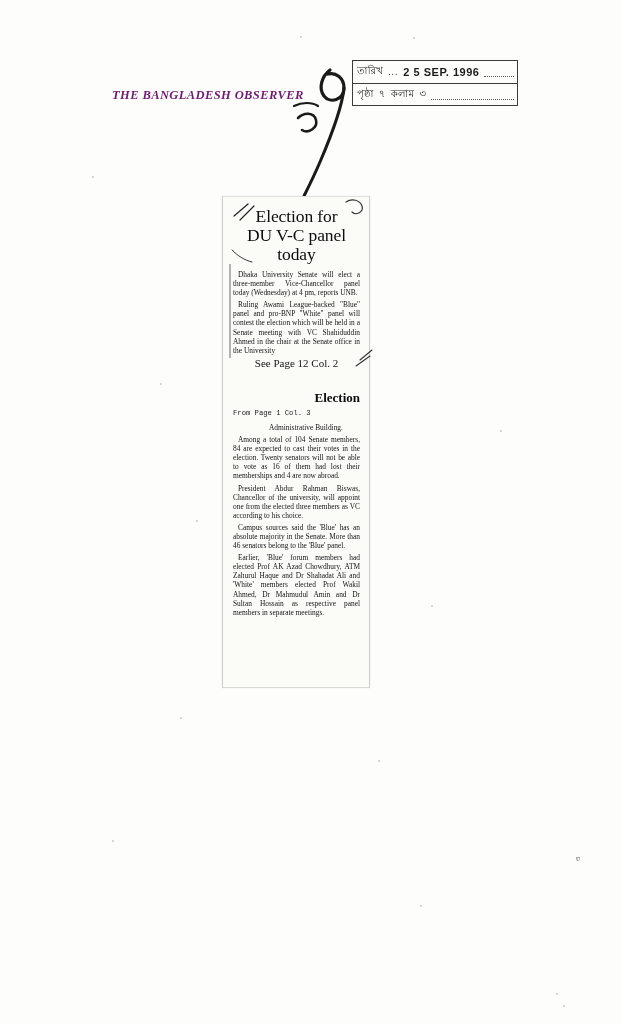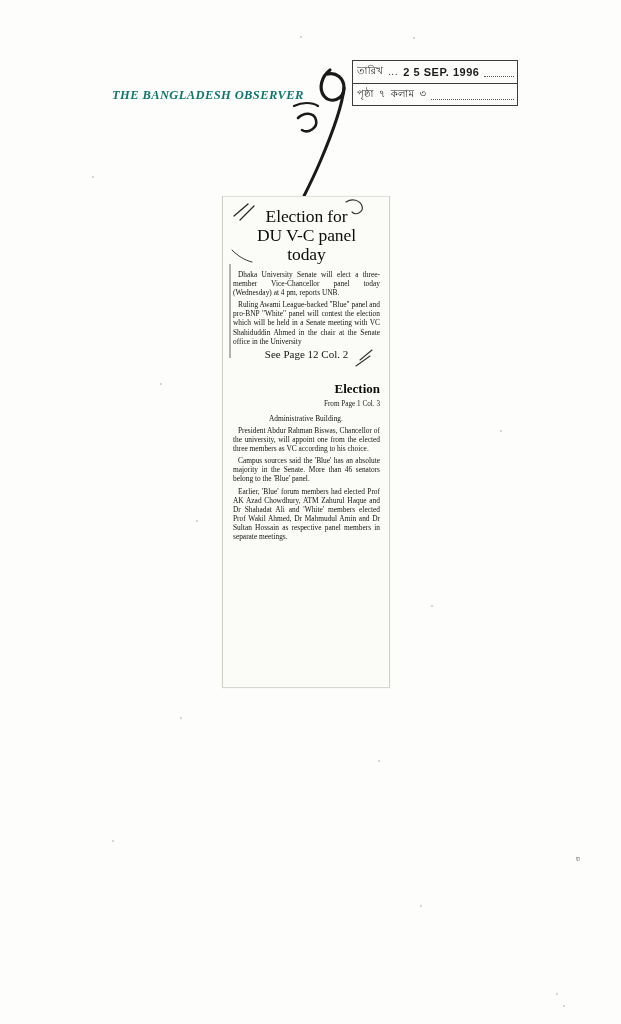--- a/index.html
+++ b/index.html
@@ -26,21 +26,21 @@
 
   .masthead {
     position: absolute;
     left: 112px;
     top: 88px;
     font-family: "Liberation Serif", serif;
     font-style: italic;
     font-weight: bold;
     font-size: 12.5px;
     letter-spacing: .4px;
-    color: #0f766e;
+    color: #701a75;
     white-space: nowrap;
   }
 
   
   .scrawl {
     position: absolute;
     left: 292px;
     top: 62px;
     width: 70px;
     height: 140px;
@@ -91,21 +91,21 @@
     letter-spacing: .5px;
   }
   .stamp .bn { font-size: 10px; }
   .stamp .fill { flex: 1 1 auto; border-bottom: 1px dotted #555; height: 10px; }
 
   
   .clip {
     position: absolute;
     left: 222px;
     top: 196px;
-    width: 168px;
+    width: 148px;
     height: 492px;
     background: #fbfbf8;
     border-left: 1px solid #cfcfc8;
     border-right: 1px solid #cfcfc8;
     border-top: 1px solid #e2e2dc;
     border-bottom: 1px solid #d8d8d2;
     box-shadow: 0 0 0 0.5px rgba(0,0,0,.04);
     padding: 6px 9px 8px 10px;
     box-sizing: border-box;
   }
@@ -143,24 +143,25 @@
 
   .jump-head {
     text-align: right;
     font-family: "Liberation Serif", serif;
     font-size: 13px;
     font-weight: bold;
     margin: 22px 0 3px 0;
     color: #0d0d0d;
   }
   .fromline {
-    text-align: right;
+    text-align: left;
     font-size: 7.2px;
     margin-bottom: 3px;
     color: #1a1a1a;
+    font-family: Liberation Mono, monospace;
   }
 
   
   .pen {
     position: absolute;
     pointer-events: none;
   }
 
   .corner-mark {
     position: absolute;
@@ -227,20 +228,21 @@
       <p>Dhaka University Senate will elect a three-member Vice-Chancellor panel today (Wednesday) at 4 pm, reports UNB.</p>
       <p>Ruling Awami League-backed "Blue" panel and pro-BNP "White" panel will contest the election which will be held in a Senate meeting with VC Shahiduddin Ahmed in the chair at the Senate office in the University</p>
       <div class="seepage">See Page 12 Col. 2</div>
     </div>
 
     <div class="jump-head">Election</div>
     <div class="fromline">From Page 1 Col. 3</div>
 
     <div class="body-col">
       <p class="noind">Administrative Building.</p>
+      <p>Among a total of 104 Senate members, 84 are expected to cast their votes in the election. Twenty senators will not be able to vote as 16 of them had lost their memberships and 4 are now abroad.</p>
       <p>President Abdur Rahman Biswas, Chancellor of the university, will appoint one from the elected three members as VC according to his choice.</p>
       <p>Campus sources said the 'Blue' has an absolute majority in the Senate. More than 46 senators belong to the 'Blue' panel.</p>
       <p>Earlier, 'Blue' forum members had elected Prof AK Azad Chowdhury, ATM Zahurul Haque and Dr Shahadat Ali and 'White' members elected Prof Wakil Ahmed, Dr Mahmudul Amin and Dr Sultan Hossain as respective panel members in separate meetings.</p>
     </div>
   </div>
 
   <svg class="pen" style="left:222px;top:190px;width:160px;height:200px;" viewBox="0 0 160 200">
     <path d="M12 26 L 26 14" stroke="#222" stroke-width="1.2" fill="none" stroke-linecap="round"></path>
     <path d="M18 30 L 32 16" stroke="#222" stroke-width="1.2" fill="none" stroke-linecap="round"></path>
     <path d="M10 60 C 16 66, 22 70, 30 72" stroke="#333" stroke-width="1" fill="none" stroke-linecap="round"></path>

